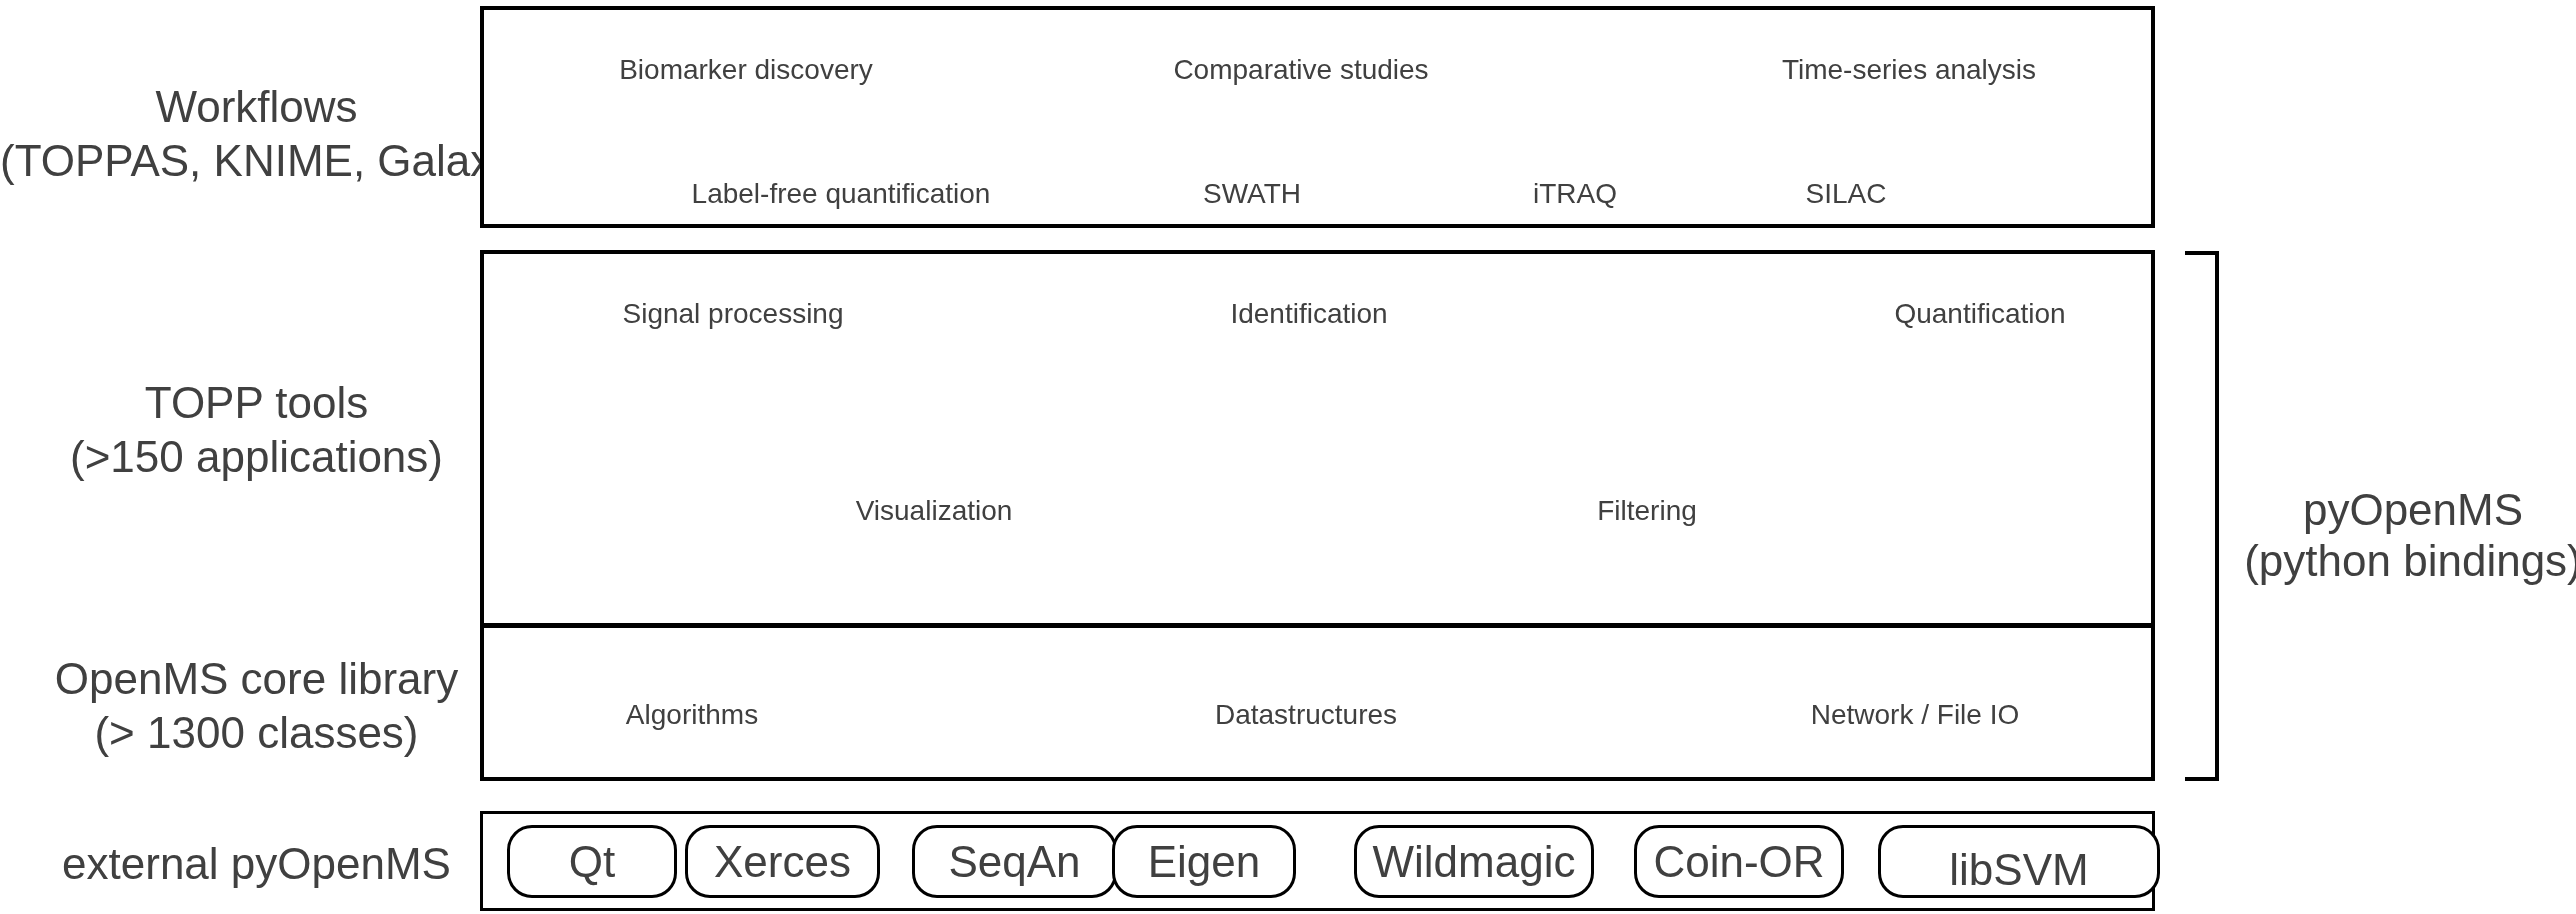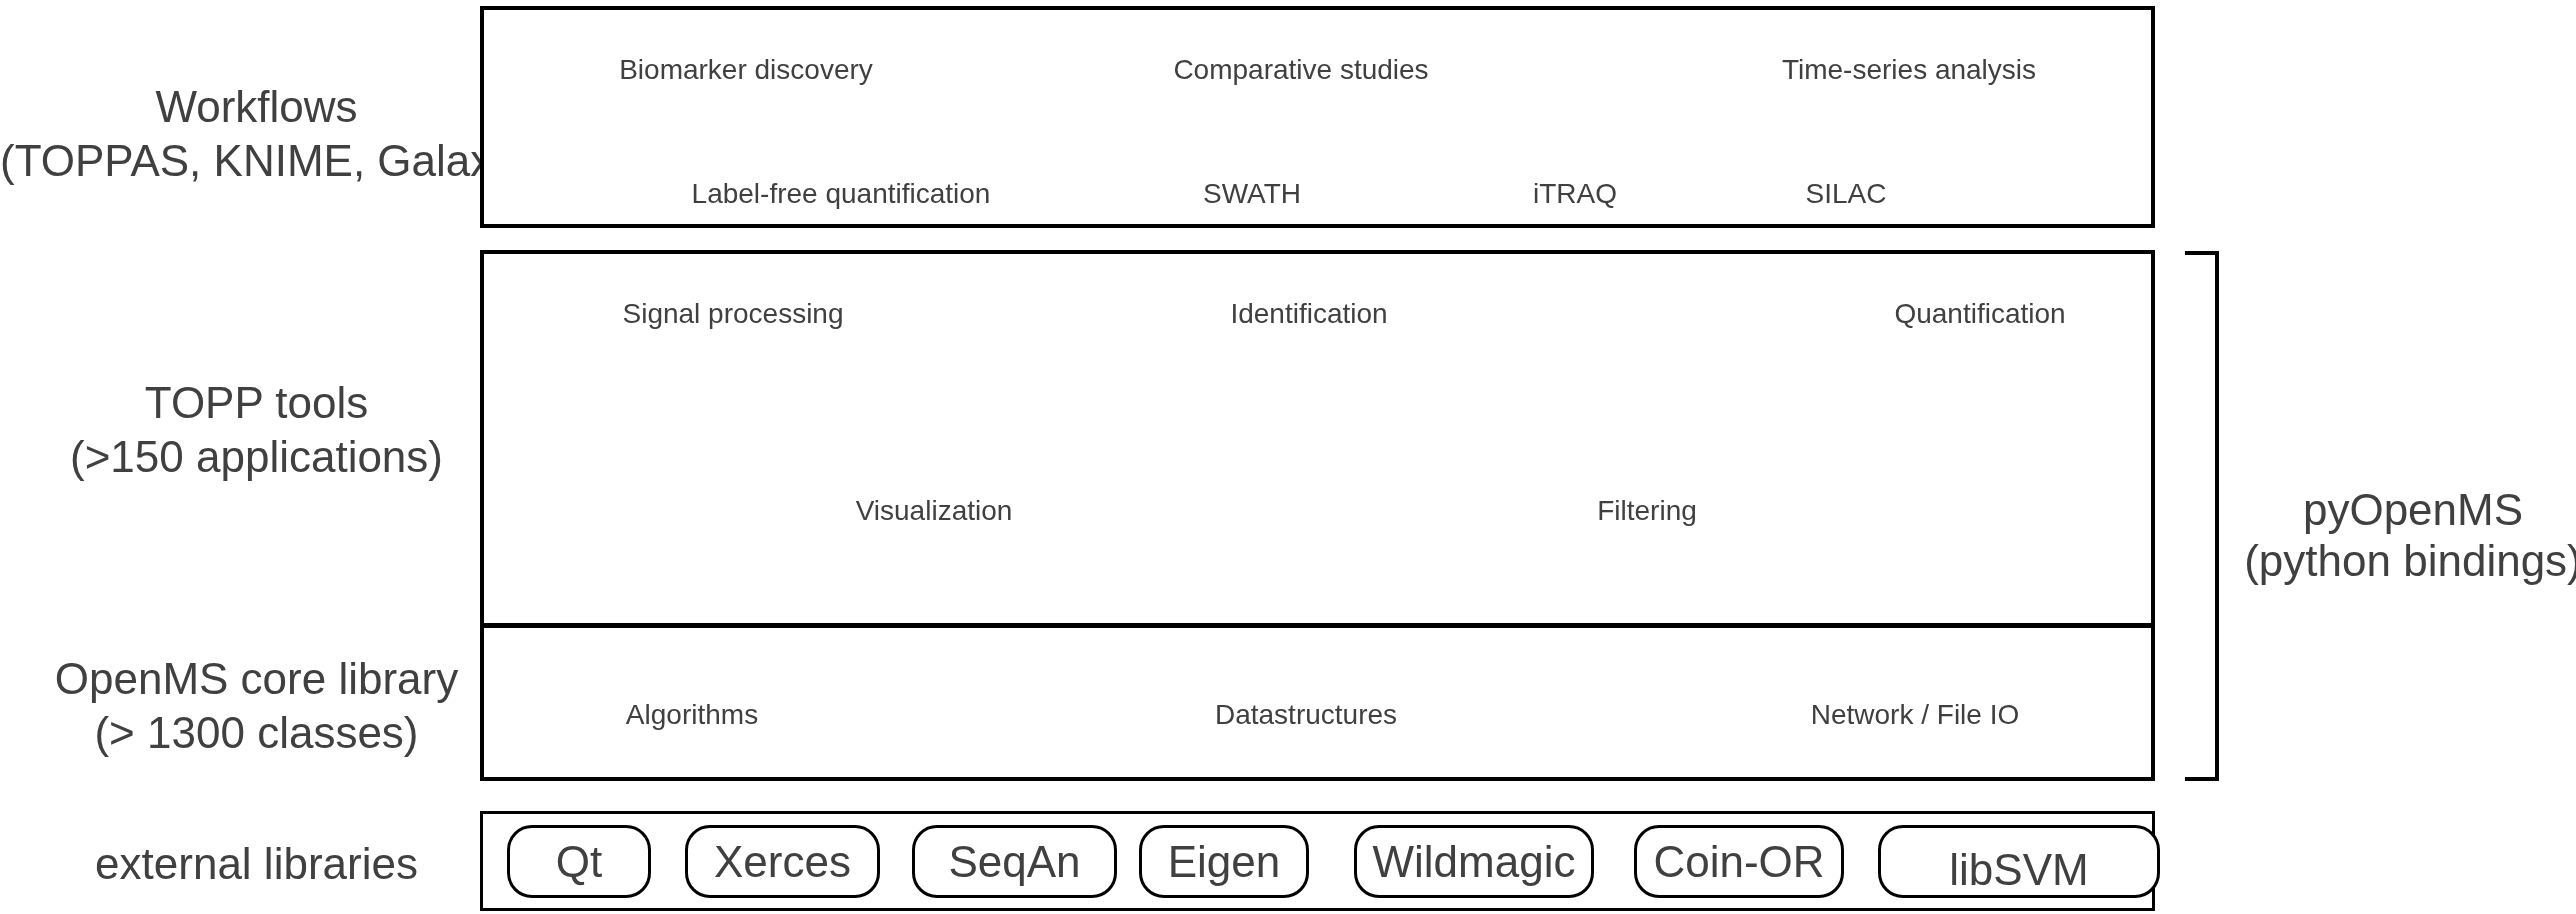--- a/index.html
+++ b/index.html
@@ -89,24 +89,24 @@
     box-sizing: border-box;
     border: 3.5px solid #000000;
     border-radius: 25px;
     background: #ffffff;
     display: flex;
     align-items: center;
     justify-content: center;
     font-size: 44px;
     white-space: nowrap;
   }
-  #pill-qt        { left: 507px;  width: 144px; }
+  #pill-qt        { left: 507px;  width: 170px; }
   #pill-xerces    { left: 685px;  width: 195px; }
   #pill-seqan     { left: 912px; width: 205px; }
-  #pill-eigen     { left: 1139px; width: 170px; }
+  #pill-eigen     { left: 1112px; width: 184px; }
   #pill-wildmagic { left: 1354px; width: 240px; }
   #pill-coinor    { left: 1634px; width: 210px; }
   #pill-libsvm    { left: 1878px; width: 282px; align-items: flex-end; }
 </style>
 </head>
 <body>
 
 <div id="canvas">
 
   <div class="layer-label" id="label-workflows">
@@ -118,21 +118,21 @@
     <div>TOPP tools</div>
     <div>(&gt;150 applications)</div>
   </div>
 
   <div class="layer-label" id="label-core">
     <div>OpenMS core library</div>
     <div>(&gt; 1300 classes)</div>
   </div>
 
   <div class="layer-label" id="label-external">
-    <div>external libraries</div>
+    <div>external pyOpenMS</div>
   </div>
 
   <div class="box" id="workflows-box"></div>
   <span class="txt" style="left:746px;  top:70px;">Biomarker discovery</span>
   <span class="txt" style="left:1301px; top:70px;">Comparative studies</span>
   <span class="txt" style="left:1909px; top:70px;">Time-series analysis</span>
   <span class="txt" style="left:841px;  top:194px;">Label-free quantification</span>
   <span class="txt" style="left:1252px; top:194px;">SWATH</span>
   <span class="txt" style="left:1575px; top:194px;">iTRAQ</span>
   <span class="txt" style="left:1846px; top:194px;">SILAC</span>

